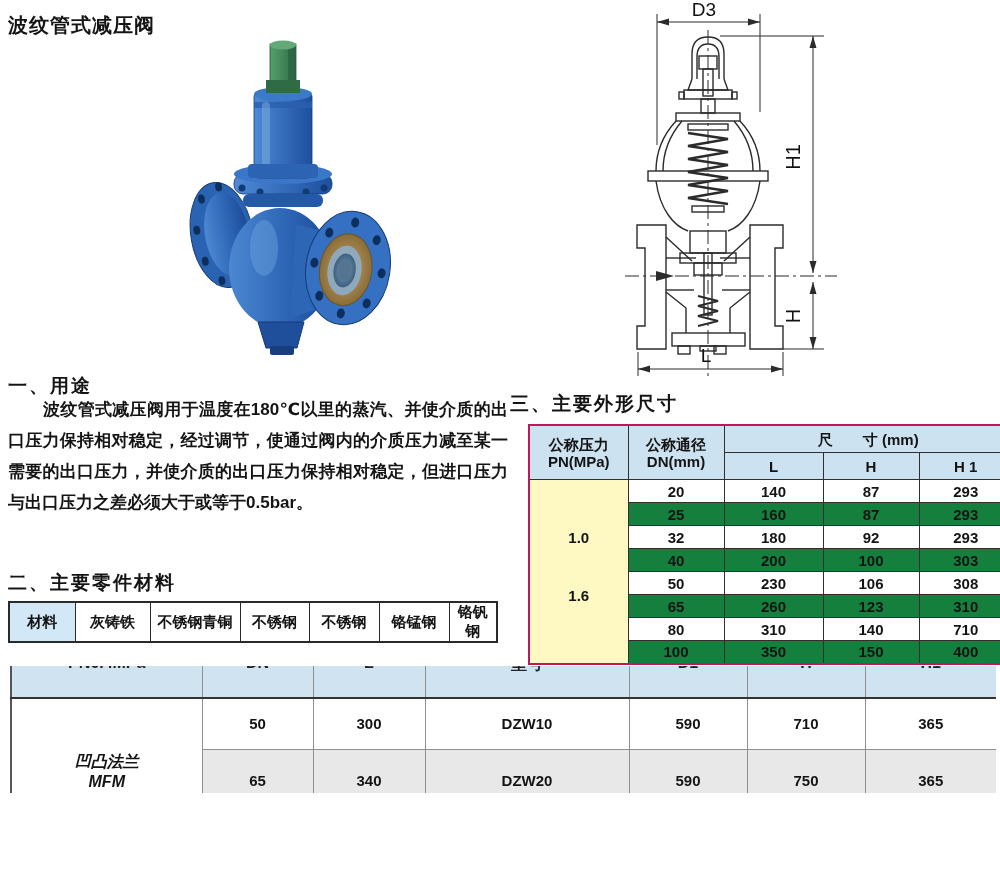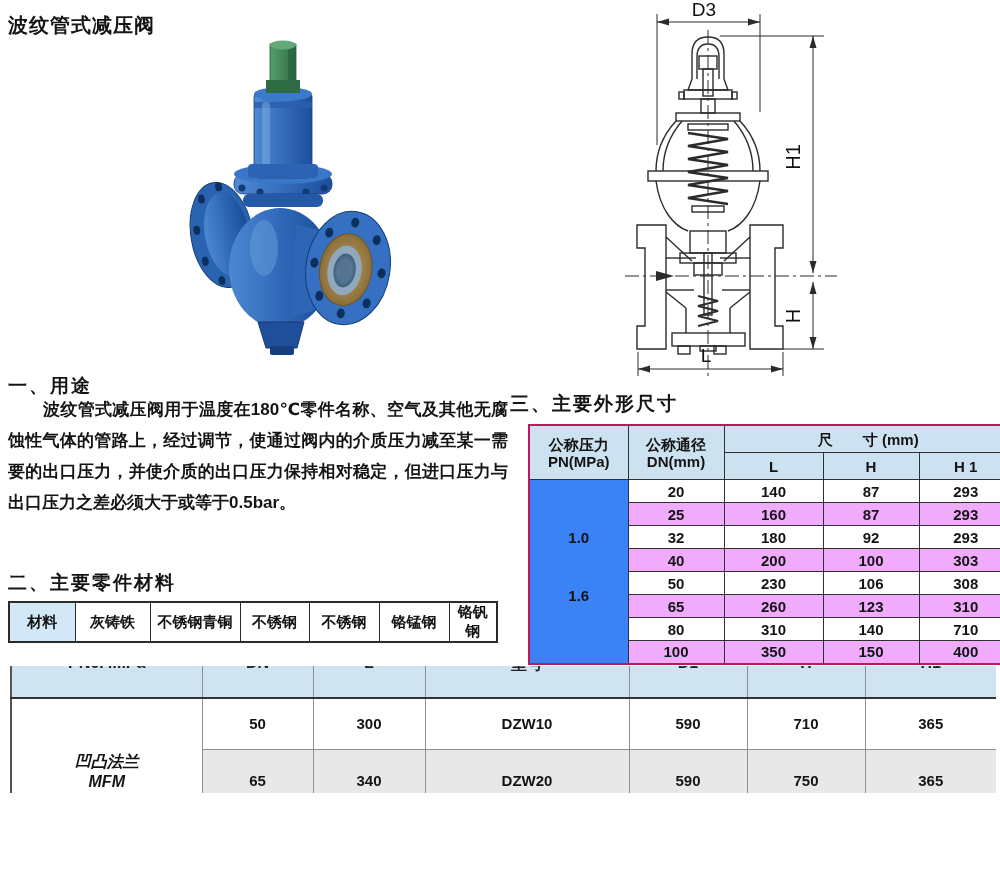--- a/index.html
+++ b/index.html
@@ -14,22 +14,22 @@
   .dims-h{left:510px;top:391px;}
   .mats-h{left:8px;top:570px;}
 
   
   .dim-table{left:528px;top:424px;border-collapse:collapse;table-layout:fixed;width:484px;
              border:2px solid #be185d;font-weight:bold;}
   .dim-table td{border:1px solid #2f2f2f;text-align:center;vertical-align:middle;
                 padding:0;font-size:15px;line-height:17px;}
   .dim-table tr.hd td{background:#cde2f1;height:26px;}
   .dim-table tr.dr{height:23px;}
-  .dim-table tr.alt td{background:#f0abfc;}
-  .dim-table td.pn{background:#3b82f6;position:relative;}
+  .dim-table tr.alt td{background:#15803d;}
+  .dim-table td.pn{background:#fef9c3;position:relative;}
   .dim-table td.pn .v1{position:absolute;top:31%;left:0;right:0;transform:translateY(-50%);}
   .dim-table td.pn .v2{position:absolute;top:63%;left:0;right:0;transform:translateY(-50%);}
 
   
   .mat-table{left:8px;top:601px;border-collapse:collapse;table-layout:fixed;width:490px;
              border:2px solid #2a2a2a;font-weight:bold;}
   .mat-table td{border:1px solid #2a2a2a;height:30px;text-align:center;vertical-align:middle;
                 padding:0 1px;font-size:15px;}
   .mat-table td.key{background:#d2e8f6;}
 
@@ -206,21 +206,21 @@
   </g>
   <g fill="#111" font-size="19" font-weight="normal">
     <text x="104" y="16" text-anchor="middle">D3</text>
     <text x="200" y="157" text-anchor="middle" font-size="20" transform="rotate(-90 200 157)">H1</text>
     <text x="200" y="316" text-anchor="middle" font-size="20" transform="rotate(-90 200 316)">H</text>
     <text x="106" y="362" text-anchor="middle">L</text>
   </g>
 </svg>
 
 <div class="abs sec-h usage-h">一、用途</div>
-<div class="abs usage-p">波纹管式减压阀用于温度在180℃零件名称、空气及其他无腐蚀性气体的管路上，经过调节，使通过阀内的介质压力减至某一需要的出口压力，并使介质的出口压力保持相对稳定，但进口压力与出口压力之差必须大于或等于0.5bar。</div>
+<div class="abs usage-p">波纹管式减压阀用于温度在180℃以里的蒸汽、并使介质的出口压力保持相对稳定，经过调节，使通过阀内的介质压力减至某一需要的出口压力，并使介质的出口压力保持相对稳定，但进口压力与出口压力之差必须大于或等于0.5bar。</div>
 
 <div class="abs sec-h dims-h">三、主要外形尺寸</div>
 <table class="abs dim-table">
   <colgroup>
       <col style="width:99px">
       <col style="width:96px">
       <col style="width:99px">
       <col style="width:96px">
       <col style="width:94px">
     </colgroup>

